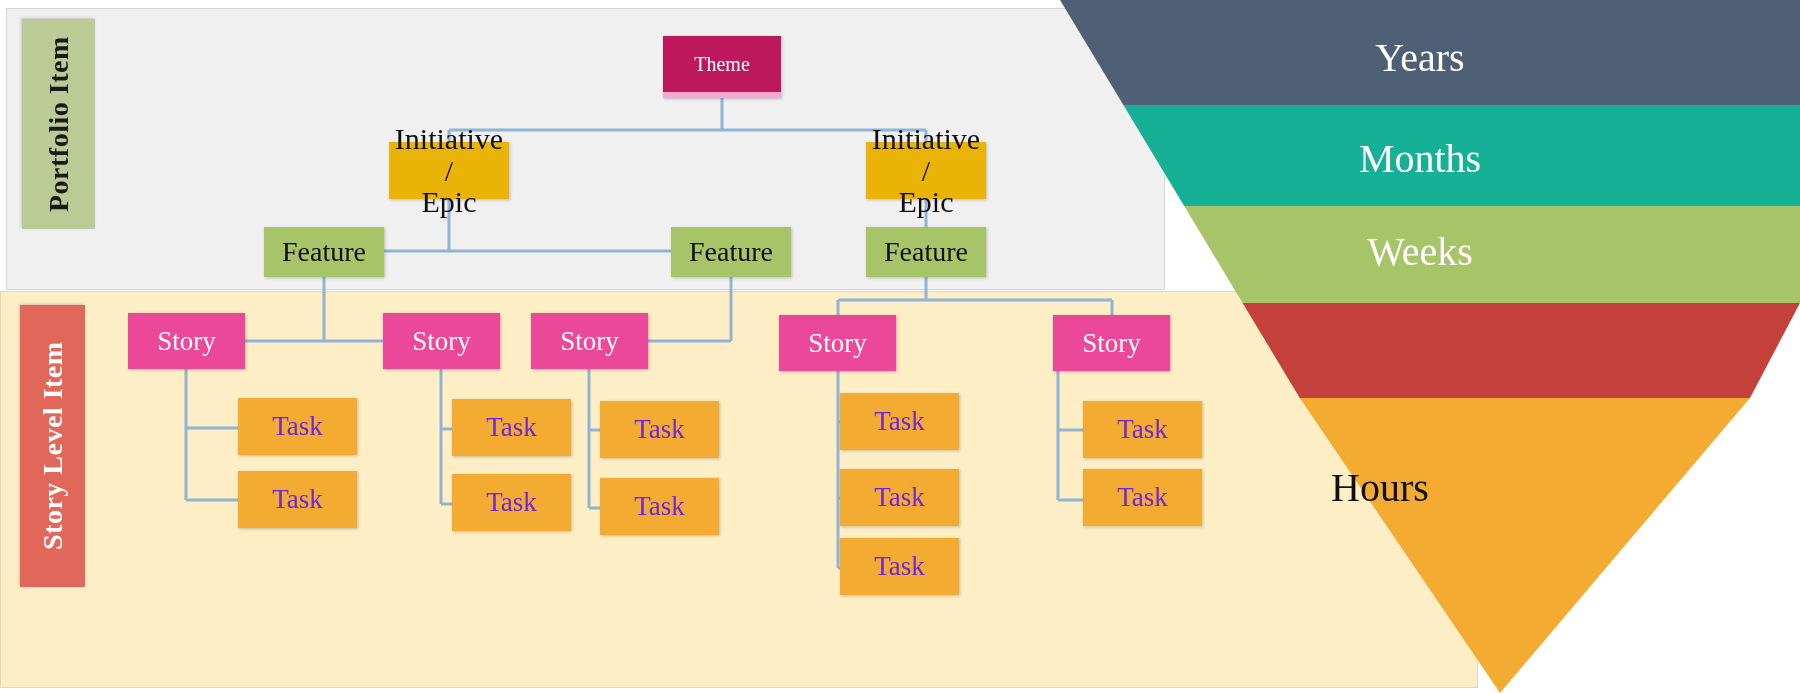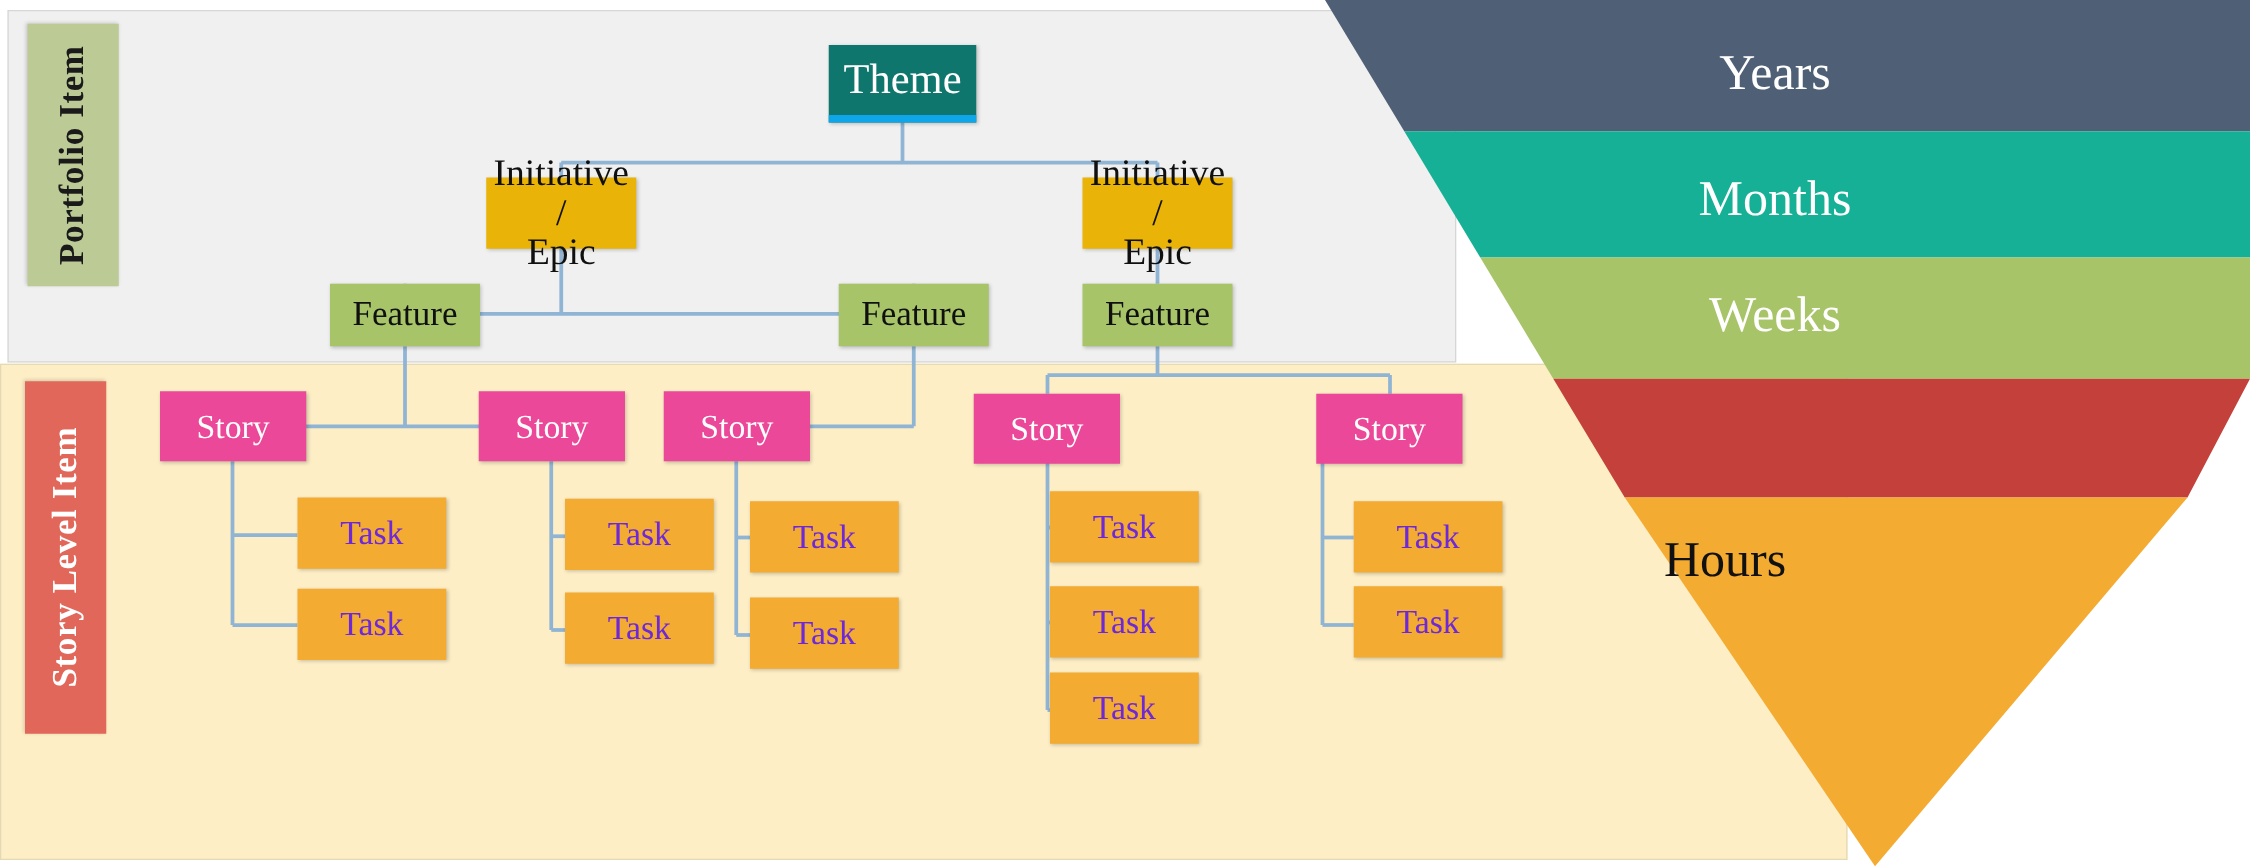--- a/index.html
+++ b/index.html
@@ -84,24 +84,24 @@
     position: absolute;
     box-sizing: border-box;
     display: flex;
     align-items: center;
     justify-content: center;
     text-align: center;
     line-height: 1.05;
     box-shadow: 1px 1px 3px rgba(0,0,0,0.22);
   }
   .node.theme {
-    background: #0f766e;
+    background: #be185d;
     color: #ffffff;
-    font-size: 34px;
-    border-bottom: 6px solid #0ea5e9;
+    font-size: 20px;
+    border-bottom: 6px solid #f9a8d4;
   }
   .node.epic {
     background: #eab308;
     color: #101010;
     font-size: 30px;
   }
   .node.feature {
     background: #a8c469;
     color: #101010;
     font-size: 28px;
@@ -127,21 +127,21 @@
     height: 693px;
   }
   .funnel-label {
     position: absolute;
     text-align: center;
     font-size: 40px;
     pointer-events: none;
     white-space: nowrap;
   }
   .funnel-label.light { color: #ffffff; }
-  .funnel-label.dark  { color: #111111; }
+  .funnel-label.dark  { color: #111111; margin-top: 40px; }
 </style>
 </head>
 <body>
 
 <div id="stage">
 
   <div class="band" id="band-portfolio"></div>
   <div class="band" id="band-story"></div>
 
   <svg id="wires" viewBox="0 0 1800 693" xmlns="http://www.w3.org/2000/svg">

